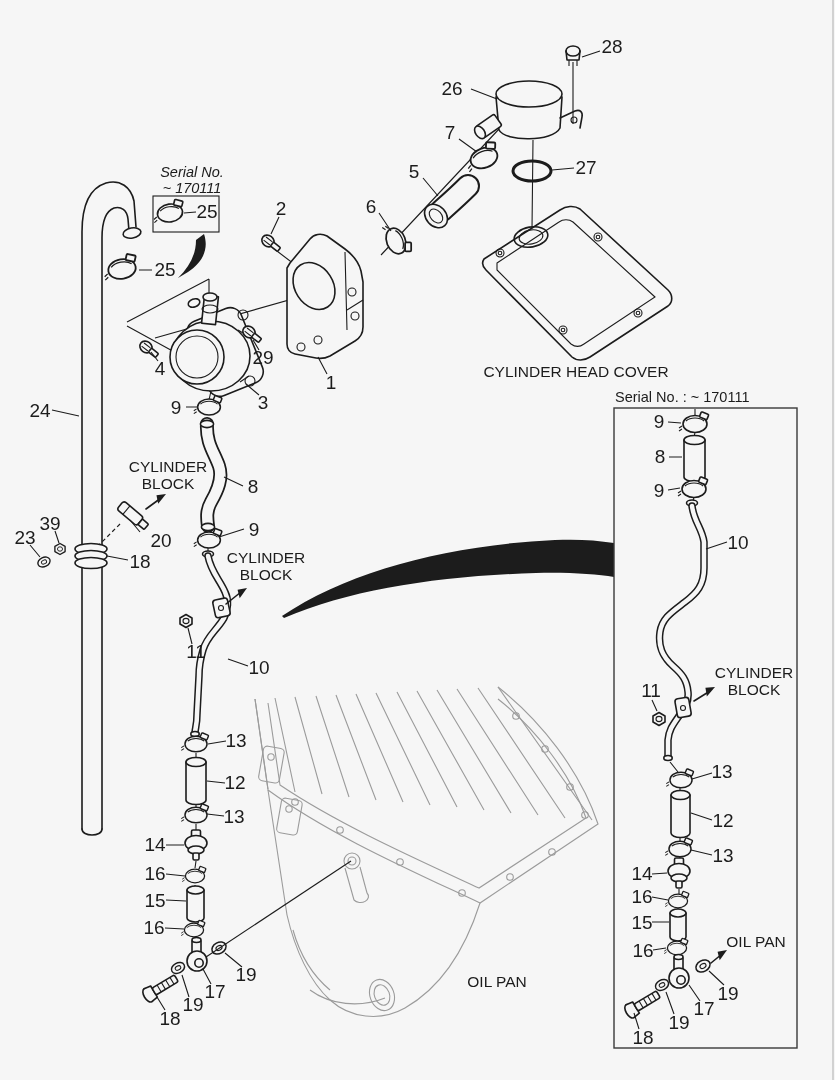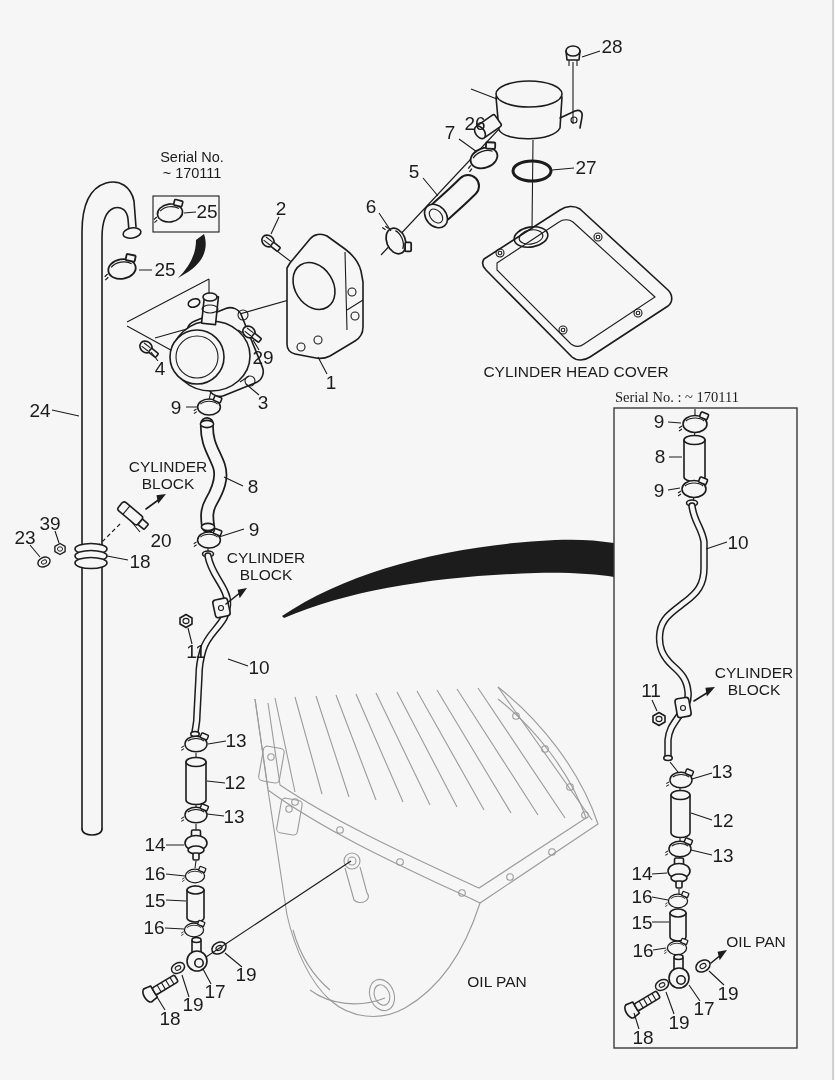--- a/index.html
+++ b/index.html
@@ -8,21 +8,21 @@
   .stage{position:relative;width:835px;height:1080px;background:var(--bg);overflow:hidden;}
   .art{position:absolute;left:0;top:0;}
   .ink{stroke:var(--ink);fill:none;stroke-width:1.6;stroke-linecap:round;stroke-linejoin:round;}
   .thin{stroke:var(--ink);fill:none;stroke-width:1.1;}
   .faintg{stroke:var(--faint);fill:none;stroke-width:1.1;}
   .fillbg{fill:var(--bg);}
   .fillink{fill:var(--ink);stroke:none;}
   .bgstroke{stroke:var(--bg);fill:none;stroke-linecap:round;stroke-linejoin:round;}
   .lbl{position:absolute;color:var(--ink);font-size:15.5px;line-height:17px;text-align:center;
        transform:translate(-50%,-50%);white-space:nowrap;}
-  .lbl.left{transform:translate(0,-50%);text-align:center;font-family:Liberation Serif, serif;}
+  .lbl.left{transform:translate(0,-50%);text-align:center;}
   .serial{font-size:14.5px;line-height:16px;}
   .callout{position:absolute;color:var(--ink);font-size:19px;transform:translate(-50%,-50%);white-space:nowrap;}
 </style>
 </head>
 <body>
 
 <div class="stage">
 
 <svg class="art" width="835" height="1080" viewBox="0 0 835 1080">
   <defs>
@@ -279,21 +279,21 @@
     M224,816 L207,814 M166,845 L184,845 M166,874 L185,876 M166,900 L186,901 M165,928 L184,929
     M242,967 L225,953 M211,984 L203,969 M189,997 L182,975 M165,1010 L157,997
     M668,422 L681,423 M669,457 L682,457 M668,490 L680,488 M727,542 L706,549 M652,700 L657,711
     M712,773 L692,779 M712,820 L691,813 M712,855 L691,850 M652,874 L667,873 M652,897 L668,900
     M652,922 L669,922 M653,950 L666,948 M724,985 L709,971 M700,1001 L689,985 M674,1014 L666,992
     M639,1029 L634,1013"></path>
 
   <line x1="833" y1="0" x2="833" y2="1080" stroke="#d2d2d2" stroke-width="2"></line>
 </svg>
 
-<div class="lbl serial" style="left:192px;top:165px;">
+<div class="lbl serial" style="left:192px;top:180px;font-style:italic;">
   <div>Serial No.</div>
   <div>~ 170111</div>
 </div>
 
 <div class="lbl" style="left:576px;top:371px;">CYLINDER HEAD COVER</div>
 
 <div class="lbl" style="left:168px;top:475px;">
   <div>CYLINDER</div>
   <div>BLOCK</div>
 </div>
@@ -309,21 +309,21 @@
 </div>
 
 <div class="lbl" style="left:497px;top:981px;">OIL PAN</div>
 
 <div class="lbl" style="left:756px;top:941px;">OIL PAN</div>
 
 <div class="lbl left serial" style="left:615px;top:397px;">Serial No. :  ~ 170111</div>
 
 <div id="callouts">
       <div class="callout" style="left: 612px; top: 47px;">28</div>
-      <div class="callout" style="left: 475px; top: 89px; margin-top: 35px;">26</div>
+      <div class="callout" style="left: 452px; top: 89px;">26</div>
       <div class="callout" style="left: 450px; top: 133px;">7</div>
       <div class="callout" style="left: 414px; top: 172px;">5</div>
       <div class="callout" style="left: 371px; top: 207px;">6</div>
       <div class="callout" style="left: 586px; top: 168px;">27</div>
       <div class="callout" style="left: 281px; top: 209px;">2</div>
       <div class="callout" style="left: 207px; top: 212px;">25</div>
       <div class="callout" style="left: 165px; top: 270px;">25</div>
       <div class="callout" style="left: 160px; top: 369px;">4</div>
       <div class="callout" style="left: 263px; top: 358px;">29</div>
       <div class="callout" style="left: 331px; top: 383px;">1</div>

